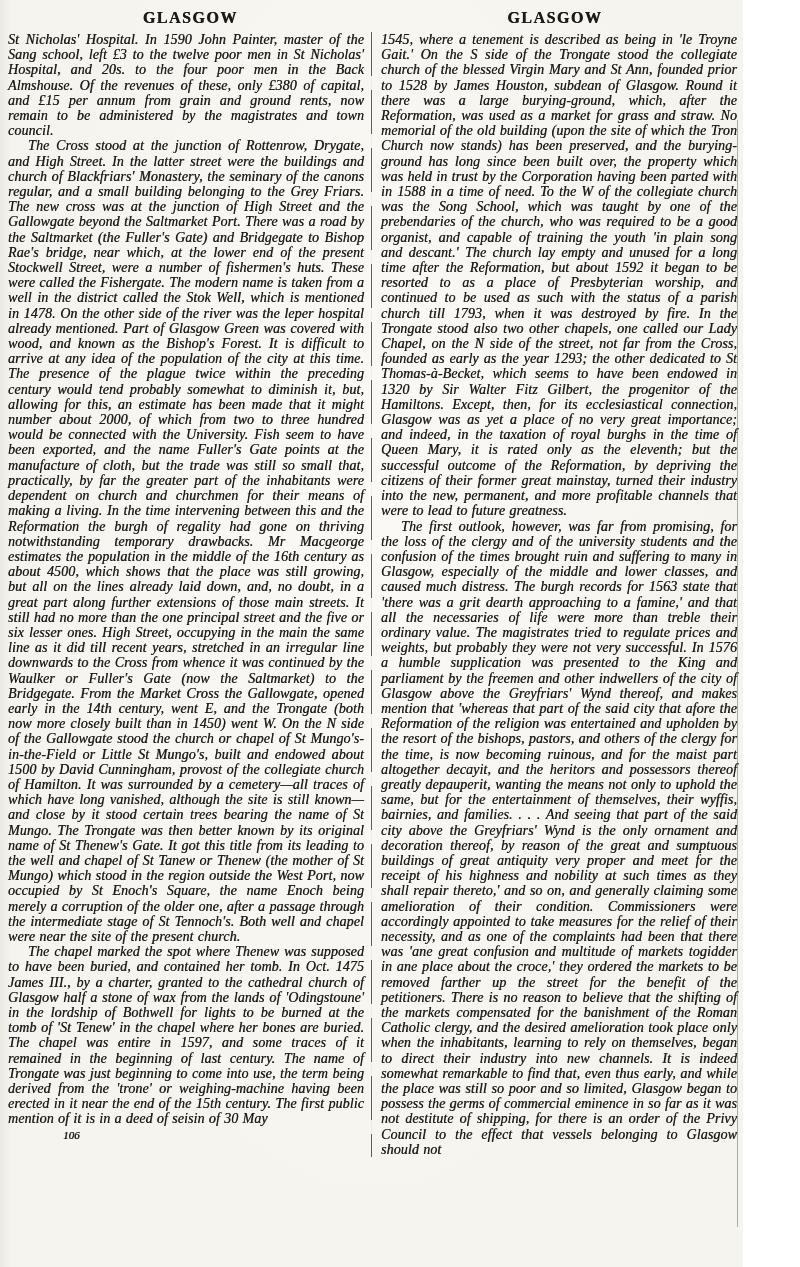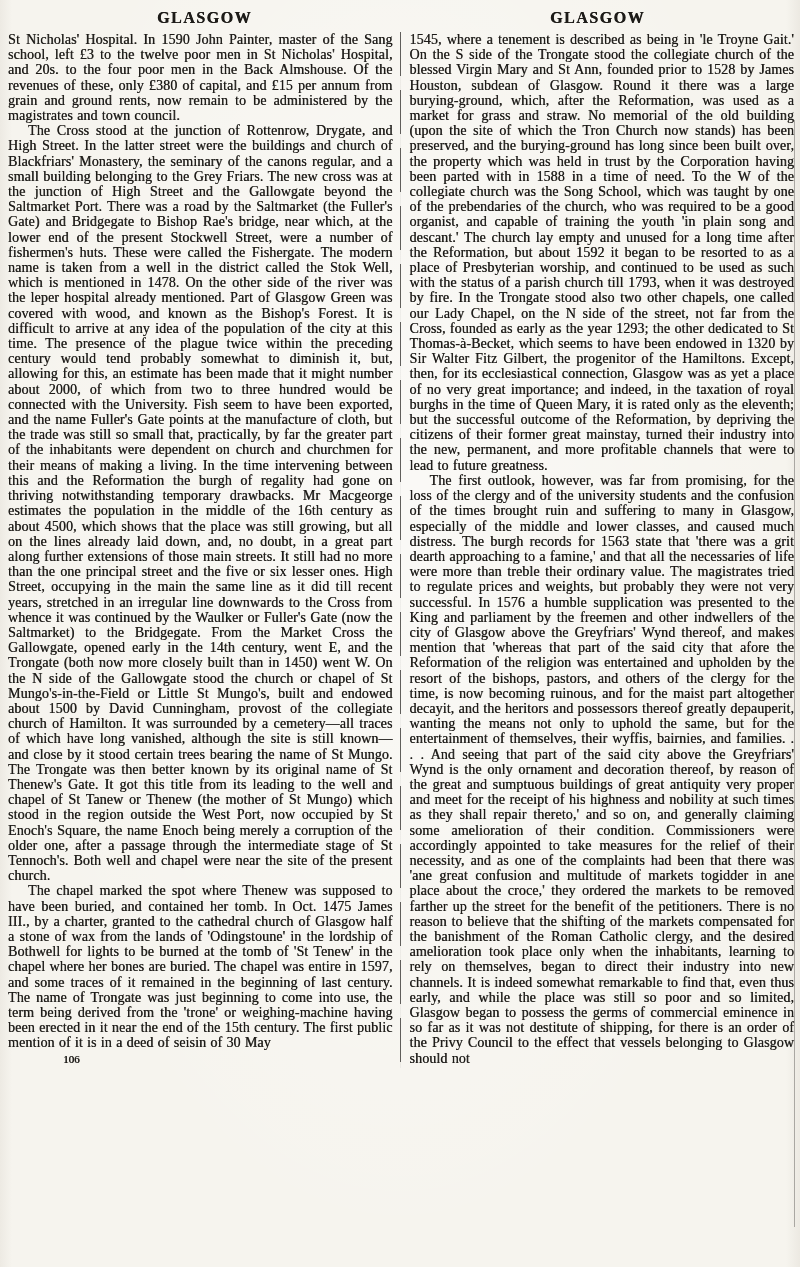--- a/index.html
+++ b/index.html
@@ -1,17 +1,17 @@
 <!DOCTYPE html>
 <html><head>
 <meta charset="utf-8">
 <style>
   html, body { margin: 0; padding: 0; }
   .page {
-    width: 800px;
+    width: 743px;
     height: 1267px;
     box-sizing: border-box;
     background:
       radial-gradient(ellipse at 50% 40%, rgba(255,255,255,0.5), rgba(0,0,0,0) 70%),
       linear-gradient(90deg, #edeae3 0, #f6f4ee 12px, #f6f4ee 786px, #ece9e2 800px),
       #f5f3ed;
     overflow: hidden;
     position: relative;
     font-family: "Liberation Serif", "DejaVu Serif", serif;
     color: #1d1b18;
@@ -32,20 +32,21 @@
     text-align: center;
     font-weight: bold;
     font-size: 16px;
     letter-spacing: 1.5px;
     text-shadow: 0.4px 0 0 currentColor;
   }
   .body-cols {
     display: flex;
     padding: 3px 6px 0 8px;
     align-items: stretch;
+    font-style: italic;
   }
   .col {
     flex: 1;
     min-width: 0;
   }
   .col-left  { padding-right: 7px; }
   .col-right { padding-left: 9px; }
   .divider {
     width: 1px;
     background: repeating-linear-gradient(

